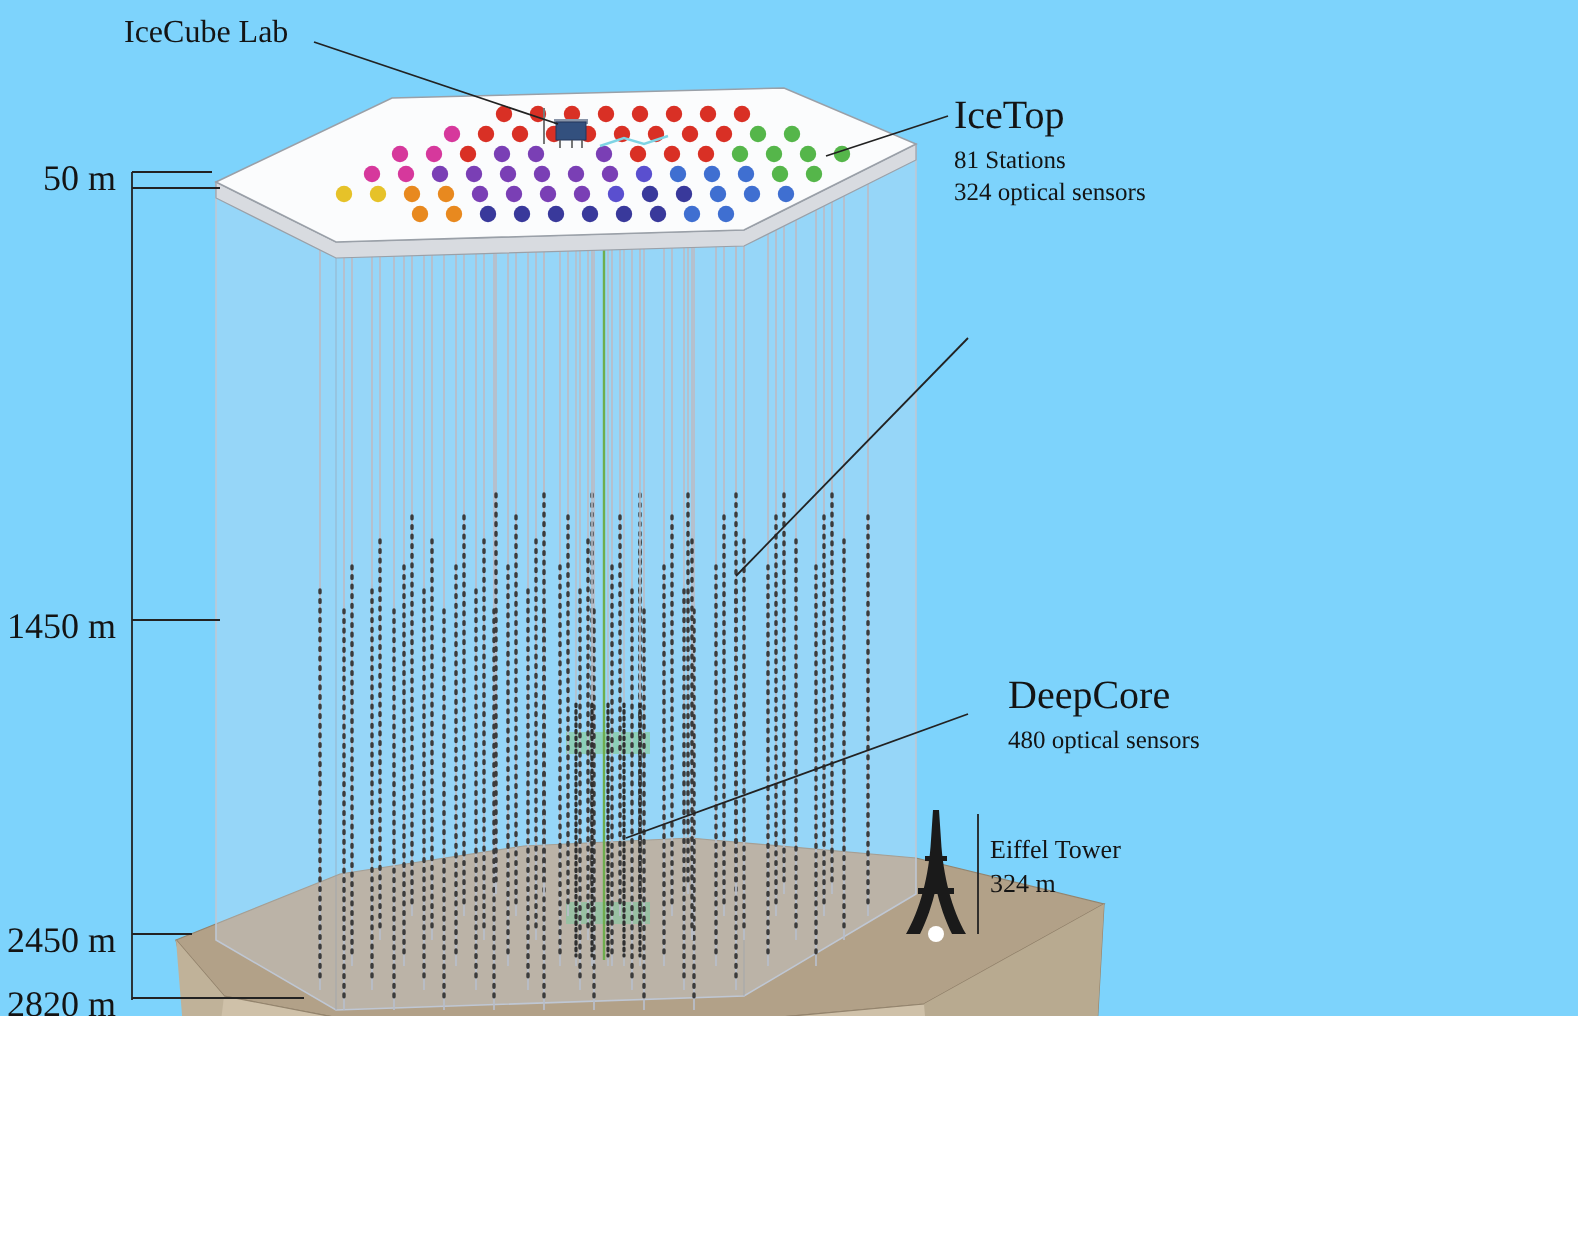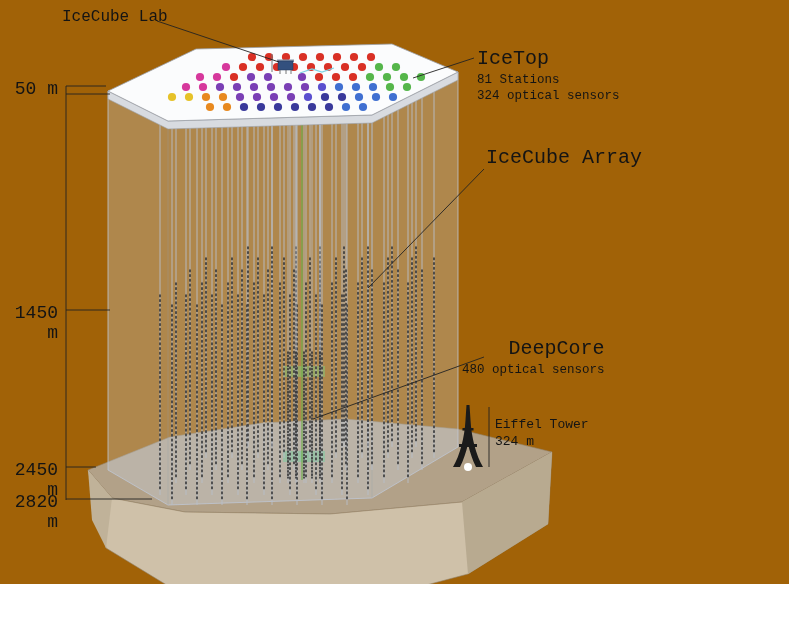--- a/index.html
+++ b/index.html
@@ -1,17 +1,17 @@
 <!DOCTYPE html>
 <html><head>
 <meta charset="utf-8">
 <style>
   html,body{margin:0;padding:0;background:#fff;}
-  .stage{position:relative;width:789px;height:584px;background:#a16207;overflow:hidden;
-         font-family:Liberation Mono, monospace;color:#141414;}
+  .stage{position:relative;width:789px;height:508px;background:#7dd3fc;overflow:hidden;
+         font-family:Liberation Serif, serif;color:#141414;}
   .stage svg{position:absolute;left:0;top:0;}
   .lbl{position:absolute;white-space:nowrap;}
   .title16{font-size:16px;}
   .ann{position:absolute;}
   .ann .t{font-size:20px;margin:0 0 3px 0;}
   .ann .s{font-size:12.5px;line-height:15.5px;}
   .depth{position:absolute;width:55px;text-align:right;font-size:18px;}
   .bedrock-lbl{position:absolute;left:248px;top:586px;width:130px;text-align:center;font-size:15px;color:#1d1d1d;}
   .eiffel-ann .s{font-size:13px;line-height:17px;}
 </style>
@@ -280,24 +280,23 @@
 
   <div class="lbl title16" style="left:62px;top:8px;">IceCube Lab</div>
 
   <div class="ann" style="left:477px;top:47px;">
     <div class="t">IceTop</div>
     <div class="s">81 Stations</div>
     <div class="s">324 optical sensors</div>
   </div>
 
   <div class="ann" style="left:486px;top:146px;">
-    <div class="t">IceCube Array</div>
   </div>
 
-  <div class="ann" style="left:462px;top:337px;text-align:right;">
+  <div class="ann" style="left:504px;top:337px;">
     <div class="t">DeepCore</div>
     <div class="s">480 optical sensors</div>
   </div>
 
   <div class="ann eiffel-ann" style="left:495px;top:416px;">
     <div class="s">Eiffel Tower</div>
     <div class="s">324 m</div>
   </div>
 
   <div class="depth" style="left:3px;top:79px;">50 m</div>

